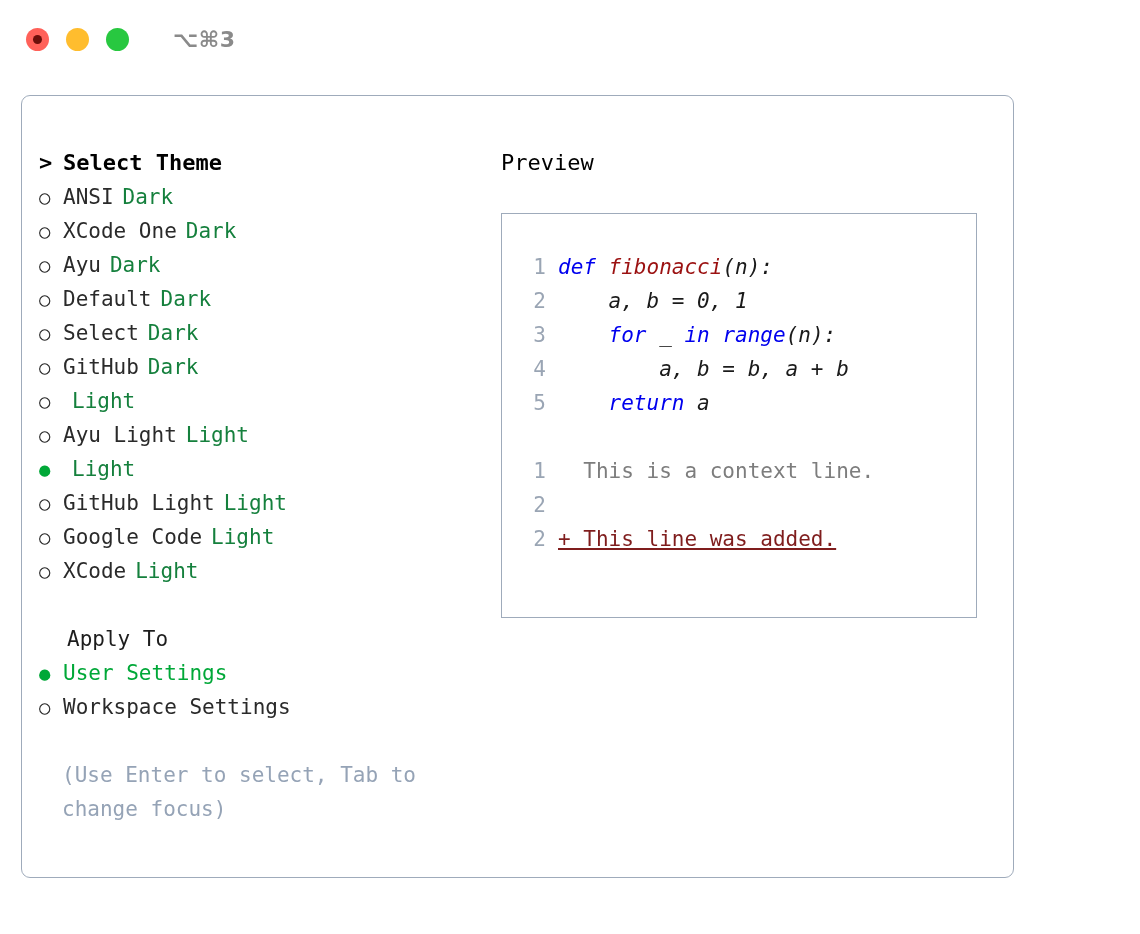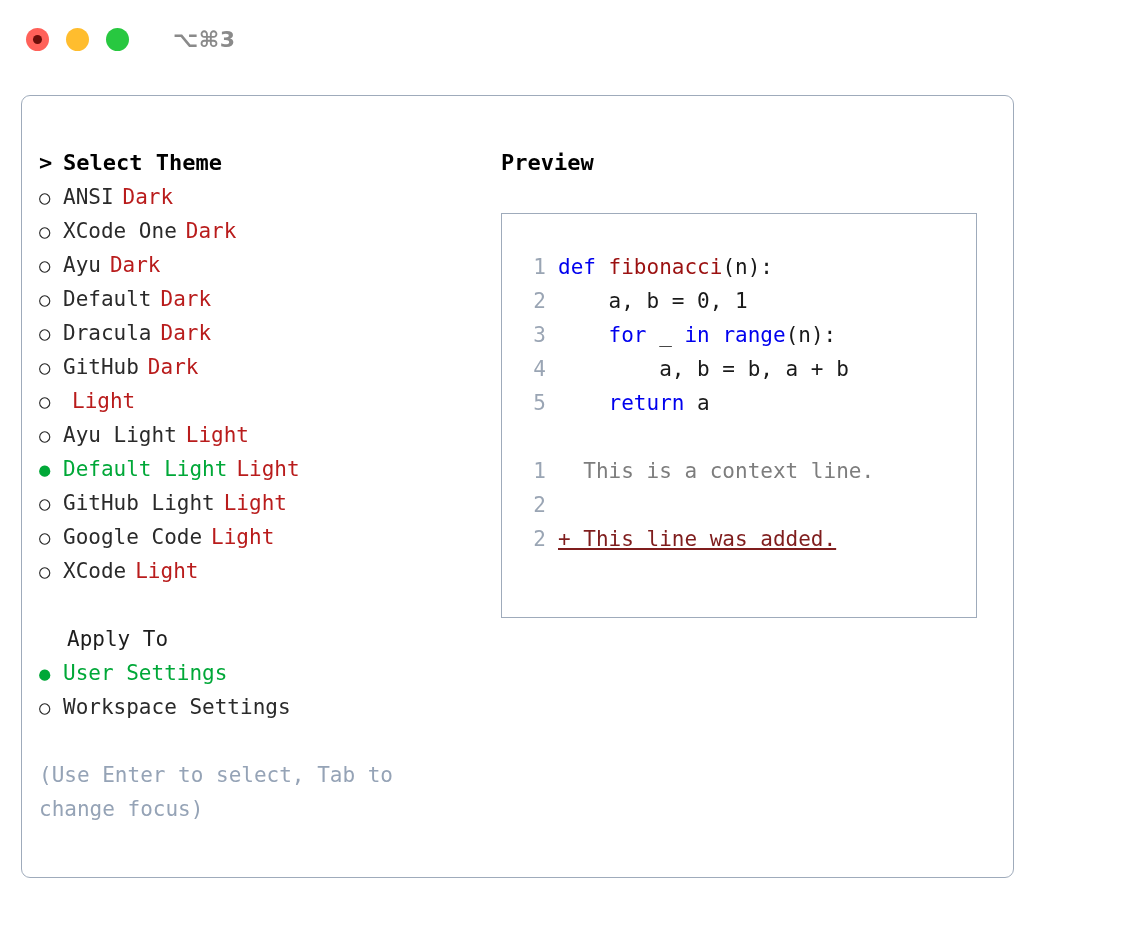--- a/index.html
+++ b/index.html
@@ -115,53 +115,54 @@
     width: 24px;
     flex: 0 0 24px;
     color: #2a2a2a;
     font-size: 19px;
     display: inline-block;
   }
   .bullet.sel { color: #00a838; }
   .opt-label { color: #2a2a2a; }
   .opt-row.selected .opt-label { color: #00a838; }
   .opt-tag {
-    color: #b91c1c;
+    color: #15803d;
     margin-left: 9px;
   }
 
   .section-gap { height: 34px; }
 
   .apply-header {
     font-size: 21px;
     color: #1d1d1d;
     line-height: 34px;
     padding-left: 28px;
     white-space: pre;
   }
 
   .hint {
     margin-top: 34px;
     font-size: 21px;
     color: #95a3b6;
     line-height: 34px;
     width: 400px;
     white-space: pre-wrap;
+    margin-left: 23px;
   }
 
   
   .right-col {
     position: absolute;
     left: 479px;
     top: 50px;
     width: 490px;
   }
   .preview-title {
     font-size: 22px;
-    font-weight: bold;
+    font-weight: normal;
     color: #000000;
     line-height: 34px;
   }
   .preview-box {
     margin-top: 33px;
     width: 476px;
     height: 405px;
     border: 1.5px solid #9fabbb;
     box-sizing: border-box;
     background: #ffffff;
@@ -175,21 +176,21 @@
     line-height: 34px;
     white-space: pre;
   }
   .ln {
     width: 32px;
     flex: 0 0 32px;
     text-align: right;
     color: #9aa5b4;
     margin-right: 12px;
   }
-  .code-body { color: #1a1a1a; }
+  .code-body { color: #1a1a1a; font-style: italic; }
 
   .tok-kw   { color: #0000ee; }
   .tok-fn   { color: #9b1111; }
   .tok-bi   { color: #0000ee; }
   .tok-plain{ color: #1a1a1a; }
 
   .blank-line { height: 34px; }
 
   .diff-ctx  { color: #7d7d7d; }
   .diff-del  { color: #bb1414; }
@@ -217,25 +218,25 @@
         <div class="list-header">
           <span class="caret">&gt;</span>
           <span>Select Theme</span>
         </div>
 
         <div id="theme-list">
             <div class="opt-row"><span class="bullet">○</span><span class="opt-label">ANSI</span><span class="opt-tag">Dark</span></div>
             <div class="opt-row"><span class="bullet">○</span><span class="opt-label">XCode One</span><span class="opt-tag">Dark</span></div>
             <div class="opt-row"><span class="bullet">○</span><span class="opt-label">Ayu</span><span class="opt-tag">Dark</span></div>
             <div class="opt-row"><span class="bullet">○</span><span class="opt-label">Default</span><span class="opt-tag">Dark</span></div>
-            <div class="opt-row"><span class="bullet">○</span><span class="opt-label">Dracula</span><span class="opt-tag">Dark</span></div>
+            <div class="opt-row"><span class="bullet">○</span><span class="opt-label">Select</span><span class="opt-tag">Dark</span></div>
             <div class="opt-row"><span class="bullet">○</span><span class="opt-label">GitHub</span><span class="opt-tag">Dark</span></div>
             <div class="opt-row"><span class="bullet">○</span><span class="opt-tag">Light</span></div>
             <div class="opt-row"><span class="bullet">○</span><span class="opt-label">Ayu Light</span><span class="opt-tag">Light</span></div>
-            <div class="opt-row selected"><span class="bullet sel">●</span><span class="opt-label">Default Light</span><span class="opt-tag">Light</span></div>
+            <div class="opt-row selected"><span class="bullet sel">●</span><span class="opt-tag">Light</span></div>
             <div class="opt-row"><span class="bullet">○</span><span class="opt-label">GitHub Light</span><span class="opt-tag">Light</span></div>
             <div class="opt-row"><span class="bullet">○</span><span class="opt-label">Google Code</span><span class="opt-tag">Light</span></div>
             <div class="opt-row"><span class="bullet">○</span><span class="opt-label">XCode</span><span class="opt-tag">Light</span></div>
           </div>
 
         <div class="section-gap"></div>
 
         <div class="apply-header">Apply To</div>
 
         <div id="apply-list">

